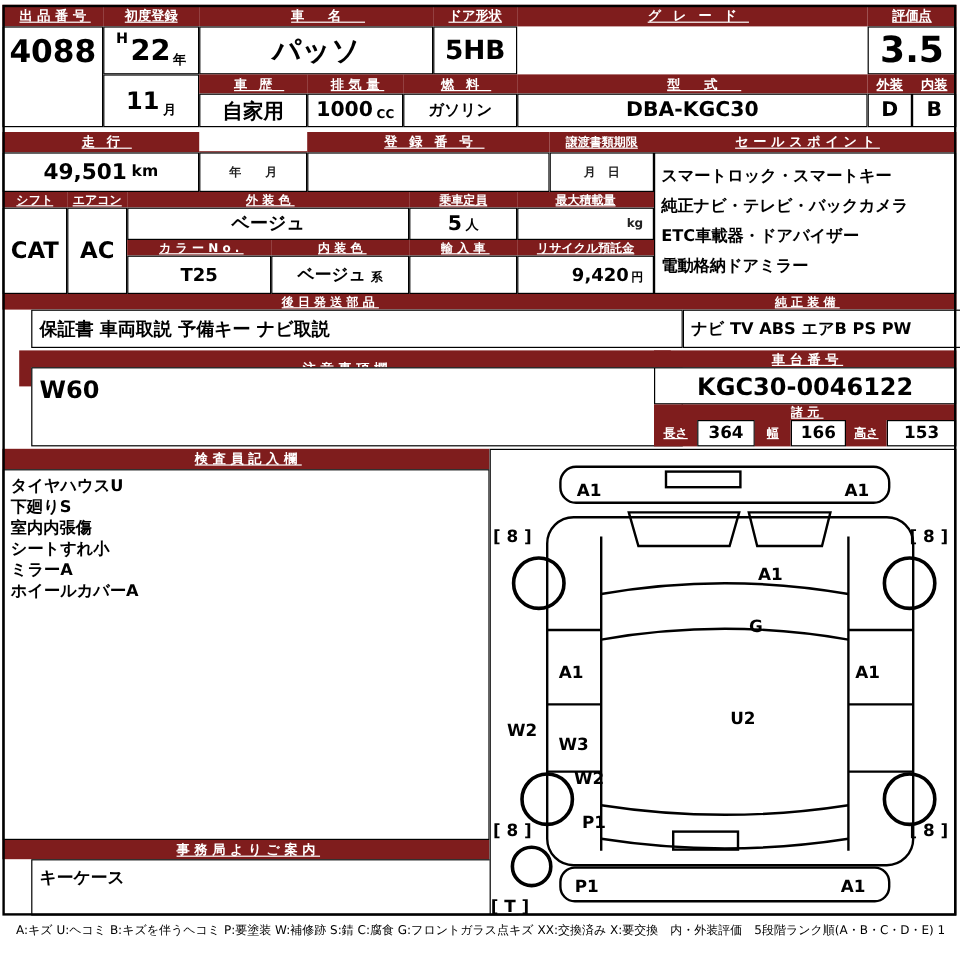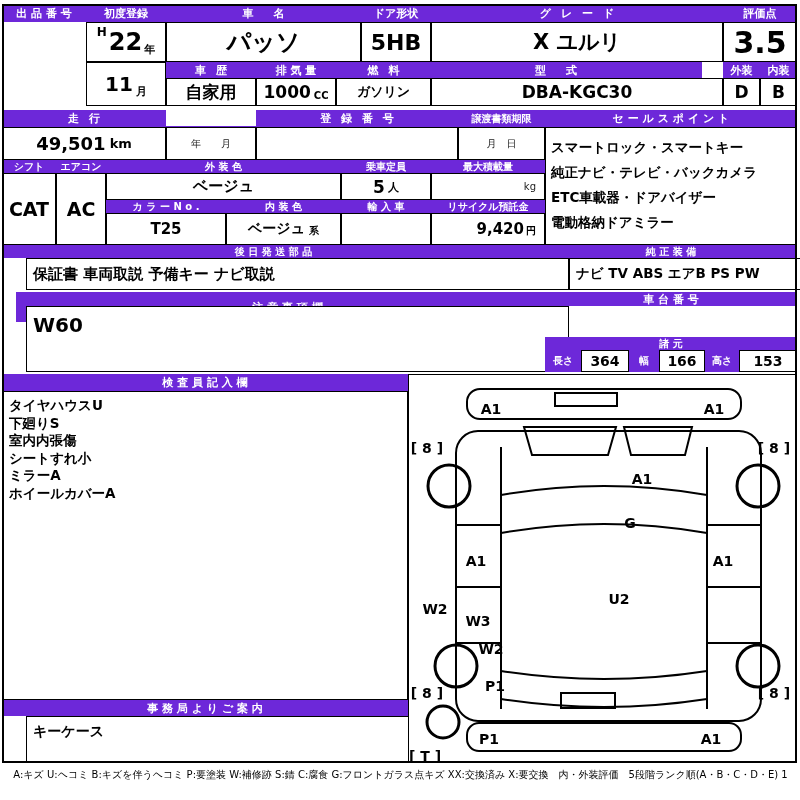--- a/index.html
+++ b/index.html
@@ -1,31 +1,31 @@
 <!DOCTYPE html>
 <html><head>
 <meta charset="utf-8">
 <style>
   * { margin:0; padding:0; box-sizing:border-box; }
   html,body { width:800px; height:800px; background:#fff; color:#000;
     font-family:"DejaVu Sans","Liberation Sans",sans-serif; }
   #sheet { position:absolute; left:0; top:0; width:800px; height:800px; background:#fff; }
   .outer { position:absolute; border:2px solid #000; background:transparent; pointer-events:none; }
-  .h { position:absolute; background:#6d28d9; color:#fff; font-weight:bold; font-size:11px;
-       display:flex; align-items:center; justify-content:center; overflow:hidden; white-space:nowrap; }
+  .h { position:absolute; background:#7f1d1d; color:#fff; font-weight:bold; font-size:11px;
+       display:flex; align-items:center; justify-content:center; overflow:hidden; white-space:nowrap;text-decoration:underline; }
   .f10 { font-size:10px; }
   .ls1 { letter-spacing:0.35em; padding-left:0.35em; }
   .ls2 { letter-spacing:0.9em;  padding-left:0.9em; }
   .ls3 { letter-spacing:1.8em;  padding-left:1.8em;text-align:right; }
   .c { position:absolute; background:#fff; border:1px solid #000; font-weight:bold;
        display:flex; align-items:center; justify-content:center; overflow:hidden; }
   .left { justify-content:flex-start; padding-left:6px;margin-left:24px; }
   .topal { align-items:flex-start; padding-top:6px; }
   .right { justify-content:flex-end; padding-right:8px; }
-  .hint { font-weight:normal; font-size:10px; color:#222; }
+  .hint { font-weight:bold; font-size:10px; color:#222; }
   .multiline { display:block; white-space:pre-line; text-align:left; }
   #diagram { position:absolute; left:408px; top:374px; width:389px; height:389px;
              border:1px solid #000; background:#fff; }
   #diagram svg { position:absolute; left:0; top:0; }
   #diagram svg * { stroke:#000; fill:none; }
   .dmark { position:absolute; transform:translate(-50%,-50%); font-weight:bold;
            font-size:14px; white-space:nowrap; line-height:1; }
   #legend { position:absolute; left:3px; top:768px; width:795px; font-size:10px;
             white-space:nowrap; letter-spacing:0;text-align:center; }
 </style>
@@ -34,40 +34,40 @@
 
 <div id="sheet">
 
   <div class="h ls1" style="left:2px;top:4px;width:84px;height:18px">出品番号</div>
   <div class="h" style="left:86px;top:4px;width:80px;height:18px">初度登録</div>
   <div class="h ls3" style="left:166px;top:4px;width:195px;height:18px">車名</div>
   <div class="h" style="left:361px;top:4px;width:70px;height:18px">ドア形状</div>
   <div class="h ls2" style="left:431px;top:4px;width:292px;height:18px">グレード</div>
   <div class="h" style="left:723px;top:4px;width:74px;height:18px">評価点</div>
 
+  <div class="c topal" style="left:2px;top:22px;width:84px;height:84px;font-size:26px">4088</div>
 
   <div class="c" style="left:86px;top:22px;width:80px;height:40px">
     <span style="font-size:12px;align-self:flex-start;margin:2px 2px 0 0">H</span>
     <span style="font-size:24px">22</span>
     <span style="font-size:11px;align-self:flex-end;margin:0 0 4px 2px">年</span>
   </div>
   <div class="c" style="left:86px;top:62px;width:80px;height:44px">
     <span style="font-size:20px">11</span>
     <span style="font-size:11px;align-self:flex-end;margin:0 0 6px 3px">月</span>
   </div>
 
   <div class="c" style="left:166px;top:22px;width:195px;height:40px;font-size:24px">パッソ</div>
   <div class="c" style="left:361px;top:22px;width:70px;height:40px;font-size:22px">5HB</div>
-  <div class="c" style="left:431px;top:22px;width:292px;height:40px;font-size:21px">X ユルリ</div>
   <div class="c" style="left:723px;top:22px;width:74px;height:40px;font-size:30px">3.5</div>
 
   <div class="h ls2" style="left:166px;top:62px;width:90px;height:16px">車歴</div>
   <div class="h ls1" style="left:256px;top:62px;width:80px;height:16px">排気量</div>
   <div class="h ls2" style="left:336px;top:62px;width:95px;height:16px">燃料</div>
-  <div class="h ls3" style="left:410px;top:62px;width:292px;height:16px">型式</div>
+  <div class="h ls3" style="left:431px;top:62px;width:292px;height:16px">型式</div>
   <div class="h" style="left:723px;top:62px;width:37px;height:16px">外装</div>
   <div class="h" style="left:760px;top:62px;width:37px;height:16px">内装</div>
 
   <div class="c" style="left:166px;top:78px;width:90px;height:28px;font-size:17px">自家用</div>
   <div class="c" style="left:256px;top:78px;width:80px;height:28px">
     <span style="font-size:17px">1000</span>
     <span style="font-size:10px;align-self:flex-end;margin:0 0 4px 3px">CC</span>
   </div>
   <div class="c" style="left:336px;top:78px;width:95px;height:28px;font-size:13px">ガソリン</div>
   <div class="c" style="left:431px;top:78px;width:292px;height:28px;font-size:17px">DBA-KGC30</div>
@@ -130,20 +130,21 @@
   </div>
 
   <div class="h f10 ls1" style="left:2px;top:245px;width:543px;height:13px">後日発送部品</div>
   <div class="h f10 ls1" style="left:545px;top:245px;width:252px;height:13px">純正装備</div>
   <div class="c left" style="left:2px;top:258px;width:543px;height:32px;font-size:15px">保証書 車両取説 予備キー ナビ取説</div>
   <div class="c left" style="left:545px;top:258px;width:252px;height:32px;font-size:13.5px">ナビ TV ABS エアB PS PW</div>
 
   <div class="h ls1" style="left:16px;top:292px;width:543px;height:30px">注意事項欄</div>
   <div class="h ls1" style="left:545px;top:292px;width:252px;height:14px">車台番号</div>
   <div class="c left topal" style="left:2px;top:306px;width:543px;height:66px;font-size:20px">W60</div>
+  <div class="c" style="left:545px;top:306px;width:252px;height:31px;font-size:20px">KGC30-0046122</div>
   <div class="h f10 ls1" style="left:545px;top:337px;width:252px;height:13px">諸元</div>
   <div class="h f10" style="left:545px;top:350px;width:36px;height:22px">長さ</div>
   <div class="c" style="left:581px;top:350px;width:48px;height:22px;font-size:14px">364</div>
   <div class="h f10" style="left:629px;top:350px;width:30px;height:22px">幅</div>
   <div class="c" style="left:659px;top:350px;width:46px;height:22px;font-size:14px">166</div>
   <div class="h f10" style="left:705px;top:350px;width:34px;height:22px">高さ</div>
   <div class="c" style="left:739px;top:350px;width:58px;height:22px;font-size:14px">153</div>
 
   <div class="h ls1" style="left:2px;top:374px;width:406px;height:17px">検査員記入欄</div>
   <div class="c multiline" style="left:2px;top:391px;width:406px;height:309px;font-size:13.5px;line-height:17.5px;padding:5px 6px">タイヤハウスU

